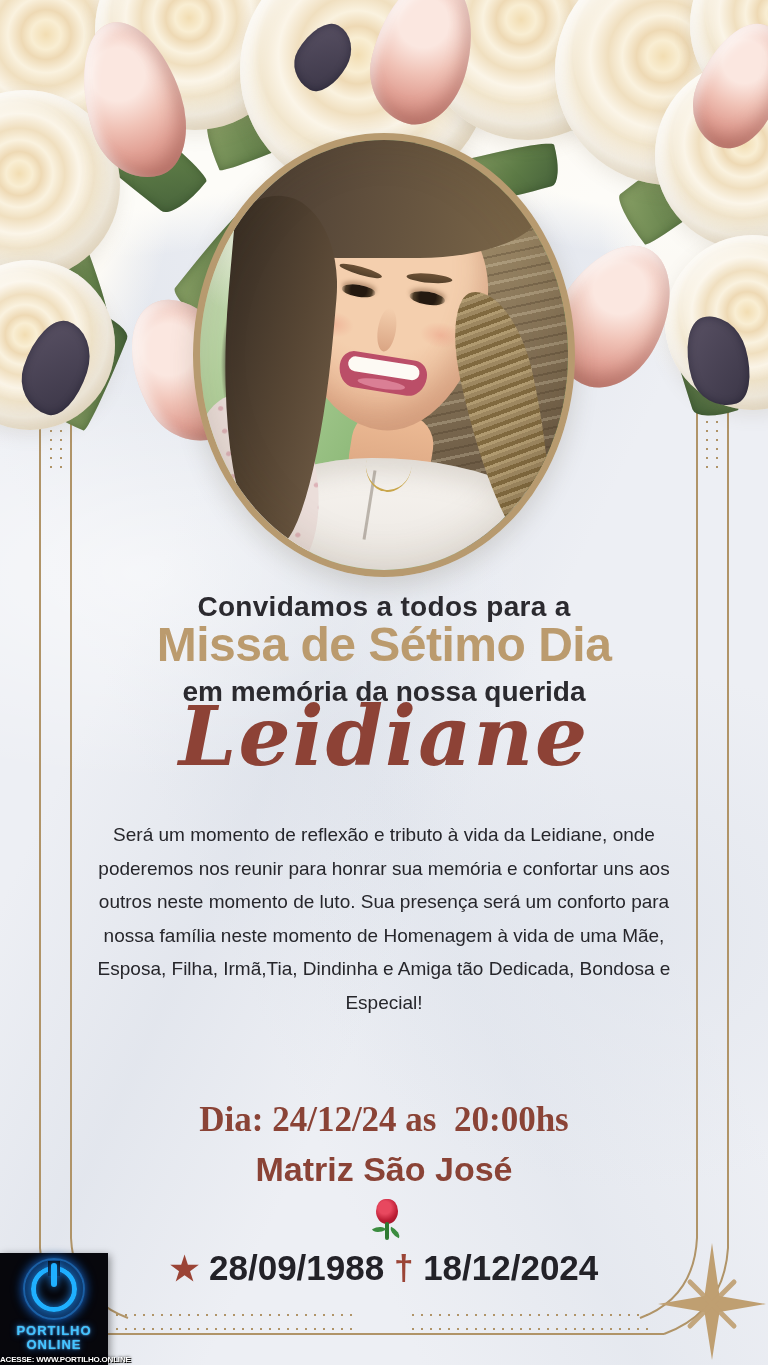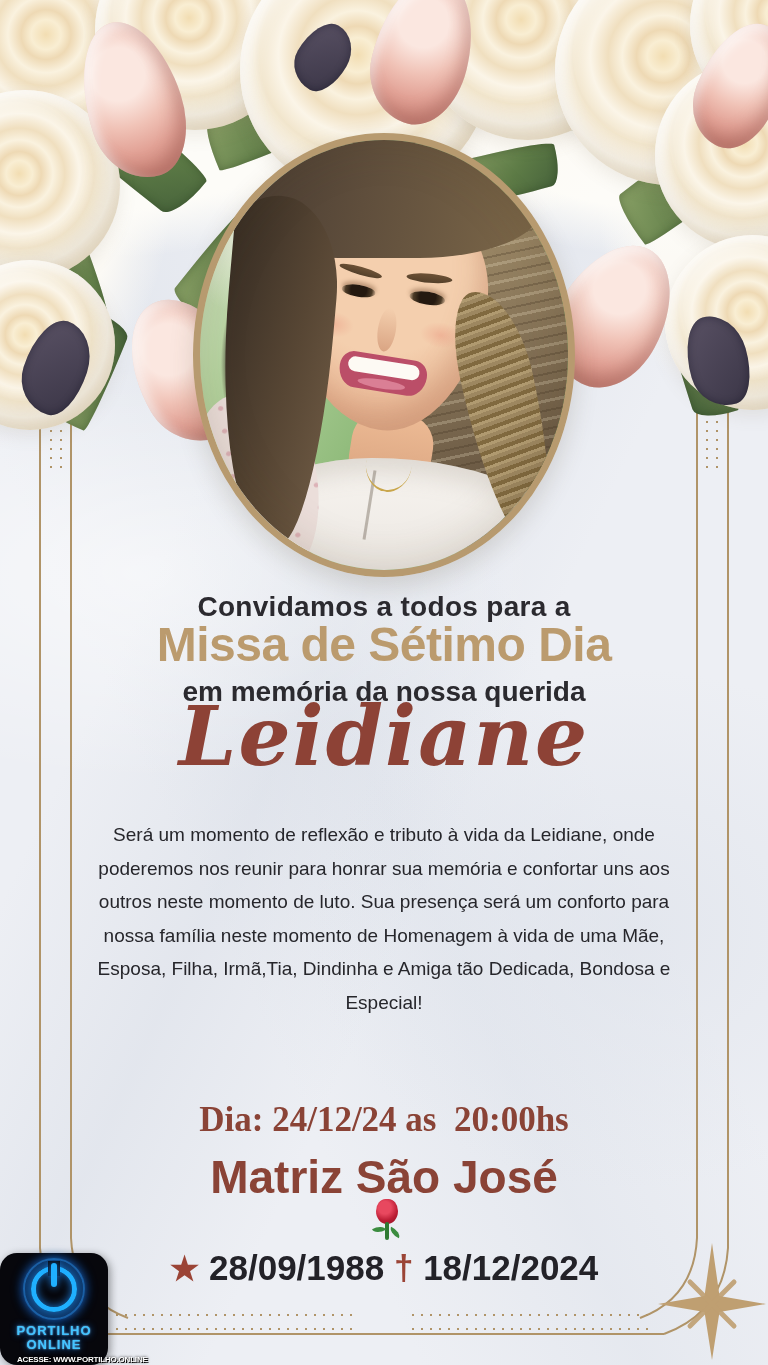--- a/index.html
+++ b/index.html
@@ -92,48 +92,48 @@
   
   .txt{position:absolute;left:0;right:0;text-align:center;z-index:5;}
   .intro{top:591px;font-size:28px;font-weight:700;color:#2b2a2f;letter-spacing:.3px;}
   .title{top:617px;font-size:48px;font-weight:700;color:#bb9b6e;letter-spacing:-.5px;}
   .subtitle{top:676px;font-size:28px;font-weight:700;color:#2b2a2f;}
   .name{top:688px;font-family:"DejaVu Serif", cursive;font-style:italic;font-weight:700;
     font-size:82px;color:#8d4236;letter-spacing:2px;}
   .message{top:818px;left:84px;right:84px;font-size:19px;line-height:33.6px;color:#26262b;font-weight:400;}
   .red{color:#8a4336;font-weight:700;}
   .schedule{top:1100px;font-size:35px;white-space:pre;font-family:Liberation Serif, serif;}
-  .location{top:1150px;font-size:46px;}
+  .location{top:1150px;font-size:34px;}
   .bring{top:1199px;font-size:34px;}
   .dates{top:1248px;font-size:35px;font-weight:700;color:#232228;}
   .dates .sym{color:#9b4436;}
   .dates .star{font-size:33px;}
   .rosebud{display:inline-block;position:relative;width:26px;height:42px;vertical-align:-8px;margin-left:6px;}
   .rosebud .budr{position:absolute;left:2px;top:0;width:22px;height:25px;
     background:radial-gradient(circle at 40% 35%, #e8485f 0 30%, #bc1e35 60%, #8c0f22);
     border-radius:50% 50% 56% 56%/55% 55% 60% 60%;}
   .rosebud .stem{position:absolute;left:11px;top:23px;width:4px;height:18px;background:#2f7a33;border-radius:2px;}
   .rosebud .lf1,.rosebud .lf2{position:absolute;width:12px;height:7px;background:#3b8c3f;border-radius:0 100% 0 100%;}
   .rosebud .lf1{left:-1px;top:27px;transform:rotate(-28deg);}
   .rosebud .lf2{left:15px;top:30px;transform:rotate(206deg);}
   
   .logo{position:absolute;left:0;top:1253px;width:108px;height:112px;background:#07070c;z-index:7;
-    display:flex;flex-direction:column;align-items:center;box-shadow:2px 2px 8px rgba(0,0,0,.4);border-radius:17px;}
+    display:flex;flex-direction:column;align-items:center;box-shadow:2px 2px 8px rgba(0,0,0,.4);}
   .pwr-outer{margin-top:5px;width:58px;height:58px;border:2px solid rgba(44,150,255,.55);border-radius:50%;
     box-shadow:0 0 12px rgba(25,120,255,.65), inset 0 0 10px rgba(25,120,255,.45);
     display:flex;align-items:center;justify-content:center;}
   .pwr{width:36px;height:36px;border-radius:50%;border:5px solid #1fb0ff;position:relative;
     box-shadow:0 0 14px 2px rgba(30,144,255,.95), inset 0 0 10px rgba(30,144,255,.8);}
   .pwr i{position:absolute;left:50%;top:-10px;transform:translateX(-50%);width:12px;height:15px;background:#07070c;}
   .pwr b{position:absolute;left:50%;top:-8px;transform:translateX(-50%);width:6px;height:24px;background:#1fb0ff;
     border-radius:3px;box-shadow:0 0 8px #1e90ff;}
   .brand{margin-top:4px;font-size:13px;line-height:14px;font-weight:700;letter-spacing:1px;color:#43c4ff;
     text-shadow:0 0 7px #0b6bd4,0 0 2px #9fe1ff;text-align:center;}
   .siteurl{position:absolute;left:0;right:-6px;bottom:1px;font-size:8px;font-weight:700;color:#ffffff;
-    letter-spacing:-.2px;white-space:nowrap;text-align:left;text-shadow:0 0 3px #000, 1px 1px 0 #000;padding-left:17px;}
+    letter-spacing:-.2px;white-space:nowrap;text-align:left;text-shadow:0 0 3px #000, 1px 1px 0 #000;}
 </style>
 </head>
 <body>
 
 <div class="poster">
 
   <svg class="frame" width="768" height="1365" viewBox="0 0 768 1365">
     <g stroke="#b09468" stroke-width="2" fill="none">
       <path d="M40 252 V1248 Q44 1312 104 1334"></path>
       <path d="M71 252 V1238 Q74 1298 128 1318"></path>

